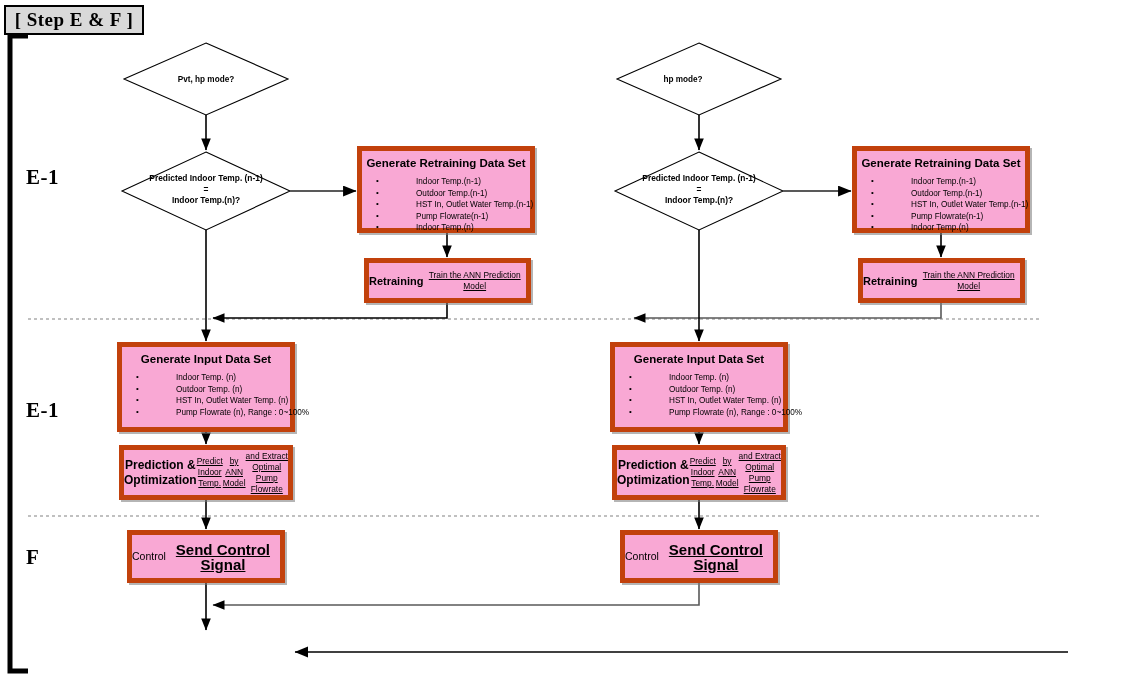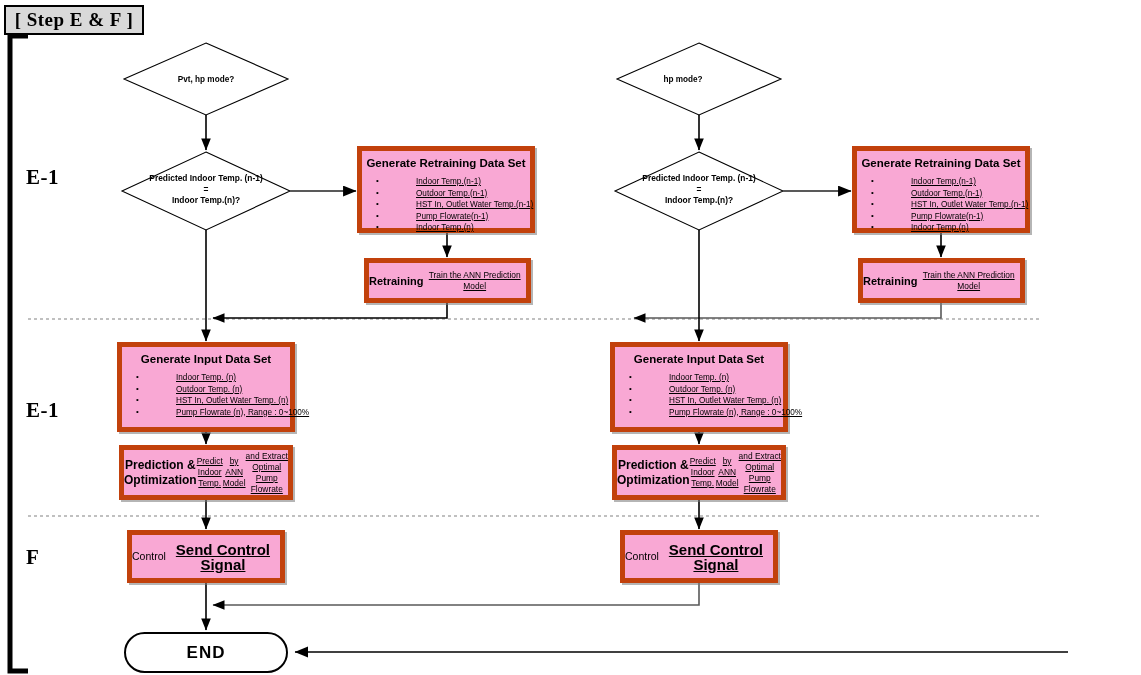--- a/index.html
+++ b/index.html
@@ -78,21 +78,20 @@
     margin: 7px 0 0 0;
     padding: 0 0 0 14px;
   }
   .dataset li {
     font-size: 8.2px;
     line-height: 11.5px;
     color: #000000;
     position: relative;
     padding-left: 40px;
     white-space: nowrap;
-    text-decoration: underline;
   }
   .dataset li::before {
     content: "\2022";
     position: absolute;
     left: 0;
     top: -1px;
     font-size: 8px;
   }
   
   .simple {
@@ -322,15 +321,14 @@
     <div class="sub">Predict Indoor Temp.</div>
     <div class="sub">by ANN Model</div>
     <div class="sub">and Extract Optimal Pump Flowrate</div>
   </div>
 
   <div class="node simple ctrl" style="left:620px; top:530px; width:158px; height:53px;">
     <div class="title">Control</div>
     <div class="sub">Send Control Signal</div>
   </div>
 
-  <div class="end-node" style="left:124px; top:632px; width:164px; height:41px;">END</div>
 
 </div>
 
 </body></html>

